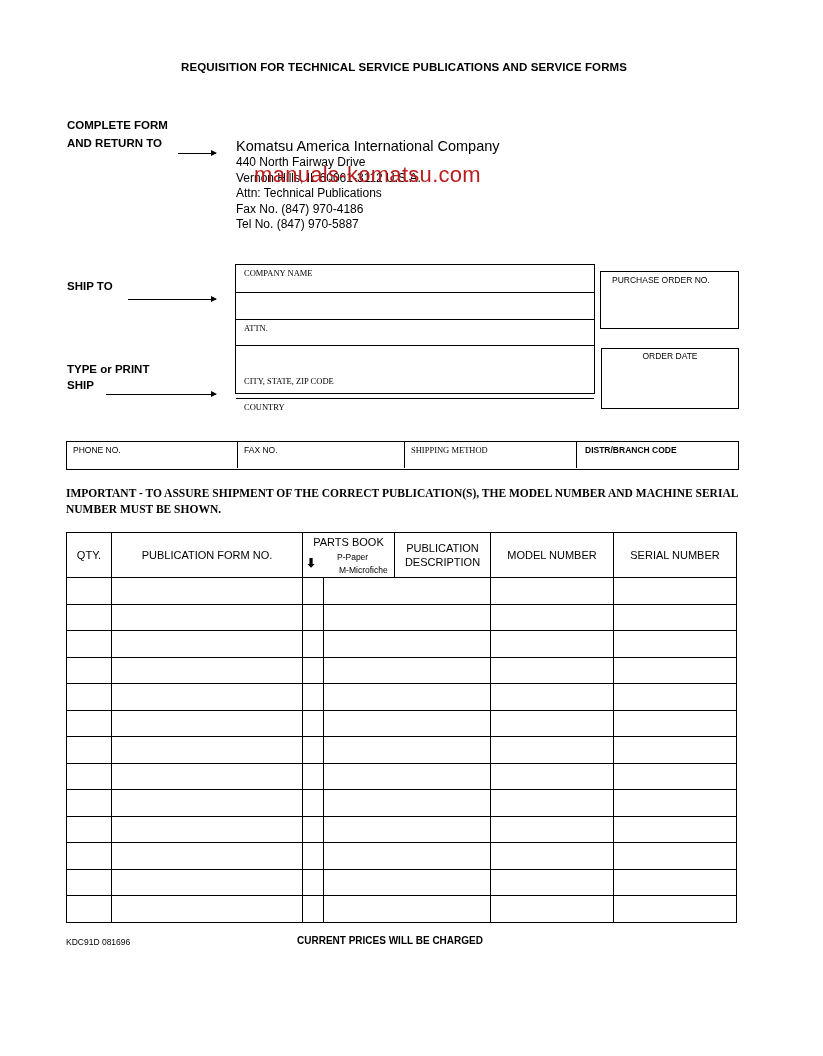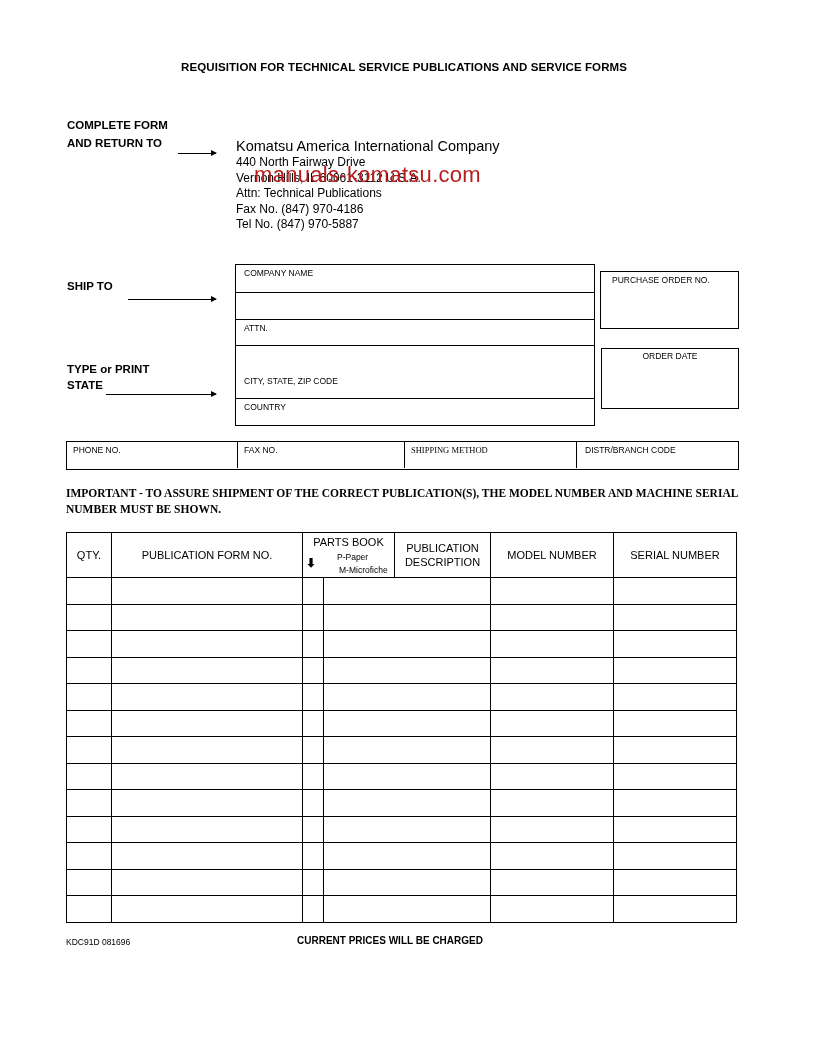--- a/index.html
+++ b/index.html
@@ -64,24 +64,24 @@
   <div>Attn: Technical Publications</div>
   <div>Fax No. (847) 970-4186</div>
   <div>Tel No.  (847) 970-5887</div>
 </div>
 <div class="abs watermark" style="left:254px; top:162px;">manuals-komatsu.com</div>
 
 <div class="abs lbl-bold" style="left:67px; top:280px;">SHIP TO</div>
 <div class="abs" style="left:128px; top:290px;"><span class="arrow" style="width:88px;"></span></div>
 
 <div class="abs lbl-bold" style="left:67px; top:363px;">TYPE or PRINT</div>
-<div class="abs lbl-bold" style="left:67px; top:379px;">STATE</div>
+<div class="abs lbl-bold" style="left:67px; top:379px;">SHIP</div>
 <div class="abs" style="left:106px; top:385px;"><span class="arrow" style="width:110px;"></span></div>
 
-<div class="abs box shipbox" style="left:235px; top:264px; width:360px; height:162px;">
+<div class="abs box shipbox" style="left:235px; top:264px; width:360px; height:130px;font-family:Liberation Serif, serif;">
   <div class="row" style="top:0; height:28px;">
     <span class="cell-label">COMPANY NAME</span>
   </div>
   <div class="row" style="top:28px; height:27px;">
     <span class="cell-label"></span>
   </div>
   <div class="row" style="top:55px; height:26px;">
     <span class="cell-label">ATTN.</span>
   </div>
   <div class="row" style="top:108px; height:26px;">
@@ -102,21 +102,21 @@
 <div class="abs box" style="left:66px; top:441px; width:673px; height:29px;">
   <div class="abs" style="left:171px; top:0; width:166px; height:26px; border-right:1.5px solid #000;">
     <span class="cell-label" style="left:6px;">FAX NO.</span>
   </div>
   <div class="abs" style="left:0; top:0; width:170px; height:26px; border-right:1.5px solid #000;">
     <span class="cell-label" style="left:6px;">PHONE NO.</span>
   </div>
   <div class="abs" style="left:338px; top:0; width:171px; height:26px; border-right:1.5px solid #000;">
     <span class="cell-label" style="left:6px;font-family:Liberation Serif, serif;">SHIPPING METHOD</span>
   </div>
-  <div class="abs" style="left:511px; top:0; width:158px; height:26px;">
+  <div class="abs" style="left:511px; top:0; width:158px; height:26px;font-weight:bold;">
     <span class="cell-label" style="left:7px;">DISTR/BRANCH CODE</span>
   </div>
 </div>
 
 <div class="abs important" style="left:66px; top:486px; width:680px;font-family:Liberation Serif, serif;">IMPORTANT - TO ASSURE SHIPMENT OF THE CORRECT PUBLICATION(S), THE MODEL NUMBER AND MACHINE SERIAL NUMBER MUST BE SHOWN.</div>
 
 <table class="pubs">
   <colgroup>
     <col style="width:45px">
     <col style="width:191px">

